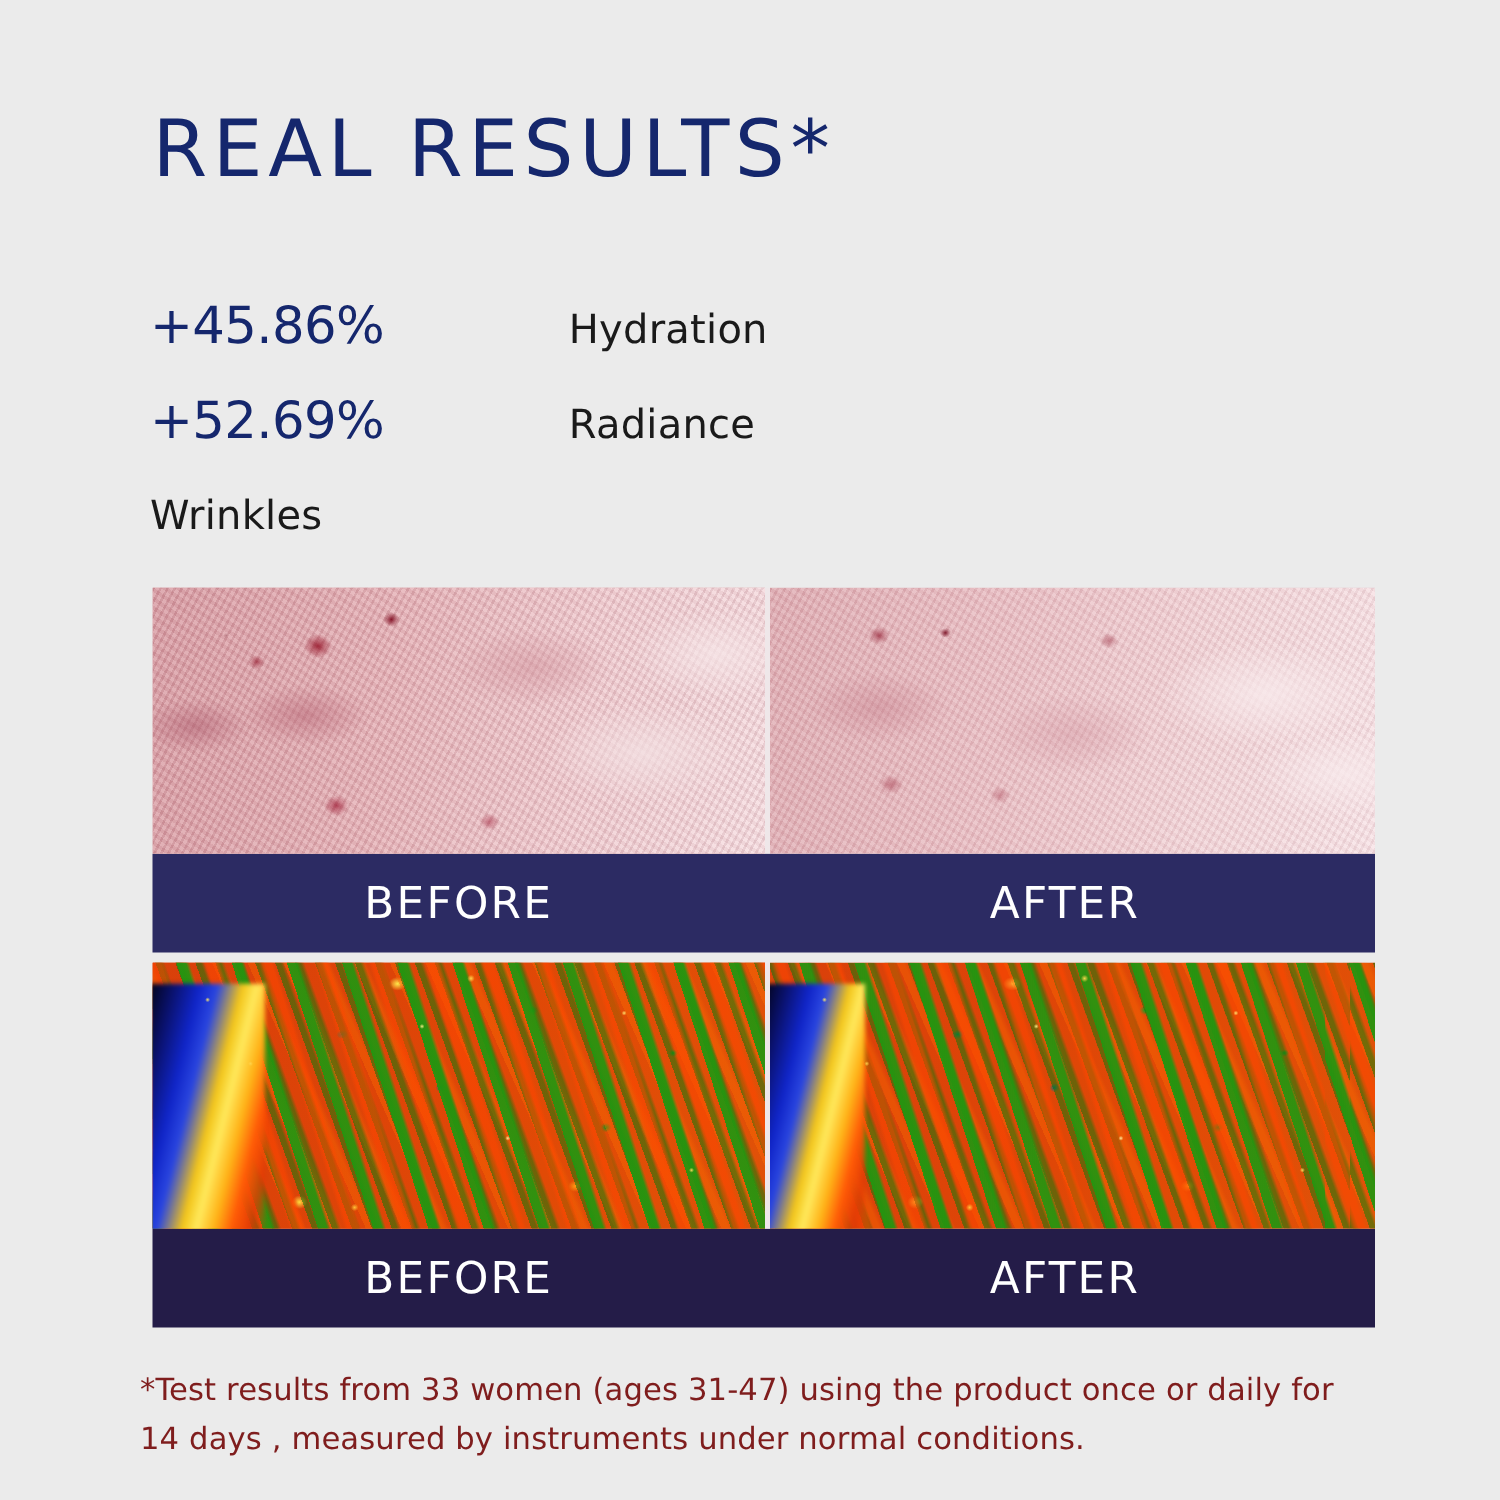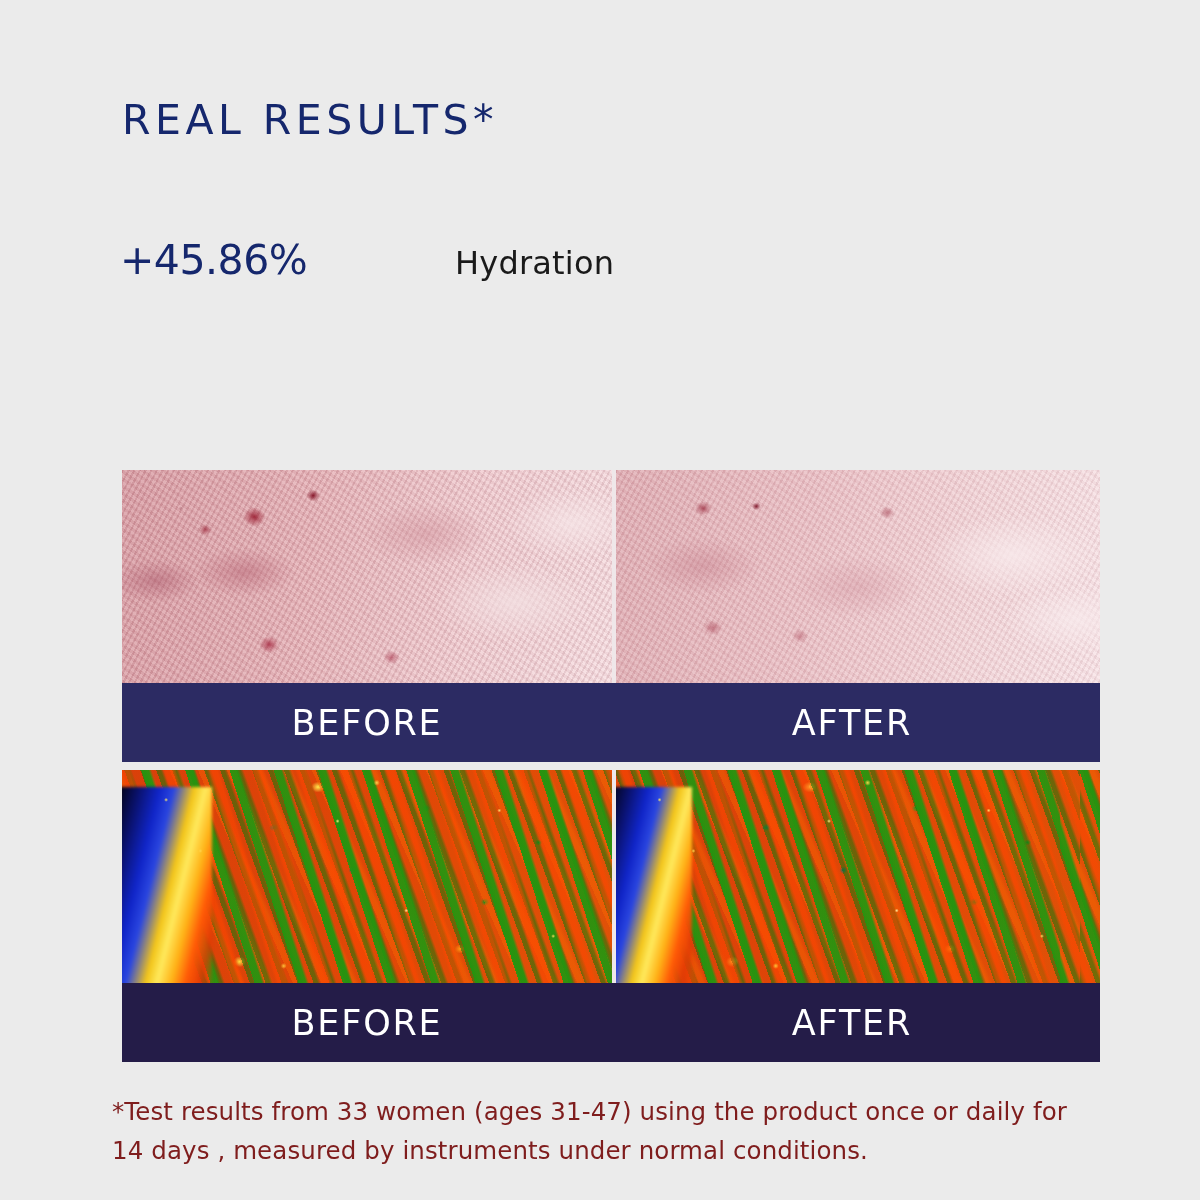--- a/index.html
+++ b/index.html
@@ -20,21 +20,21 @@
     width: 1200px;
     height: 1200px;
     background: #ebebeb;
   }
 
   
   .title {
     position: absolute;
     left: 122px;
     top: 84px;
-    font-size: 41px;
+    font-size: 63px;
     line-height: 72px;
     letter-spacing: 4.5px;
     font-weight: 400;
     color: #15276d;
     font-family: "DejaVu Sans", sans-serif;
     font-stretch: normal;
     white-space: nowrap;
   }
 
   
@@ -253,23 +253,26 @@
   <div class="title">REAL RESULTS*</div>
 
   <div class="stats">
 
     <div class="stat-row">
       <div class="stat-value">+45.86%</div>
       <div class="stat-label">Hydration</div>
     </div>
 
     <div class="stat-row">
+      <div class="stat-value">+52.69%</div>
+      <div class="stat-label">Radiance</div>
     </div>
 
     <div class="stat-row">
+      <div class="stat-label">Wrinkles</div>
     </div>
 
   </div>
 
   <div class="compare-grid">
 
     <div class="compare-block">
       <div class="panes">
         <div class="pane left">
           <div class="skin skin-before"></div>

